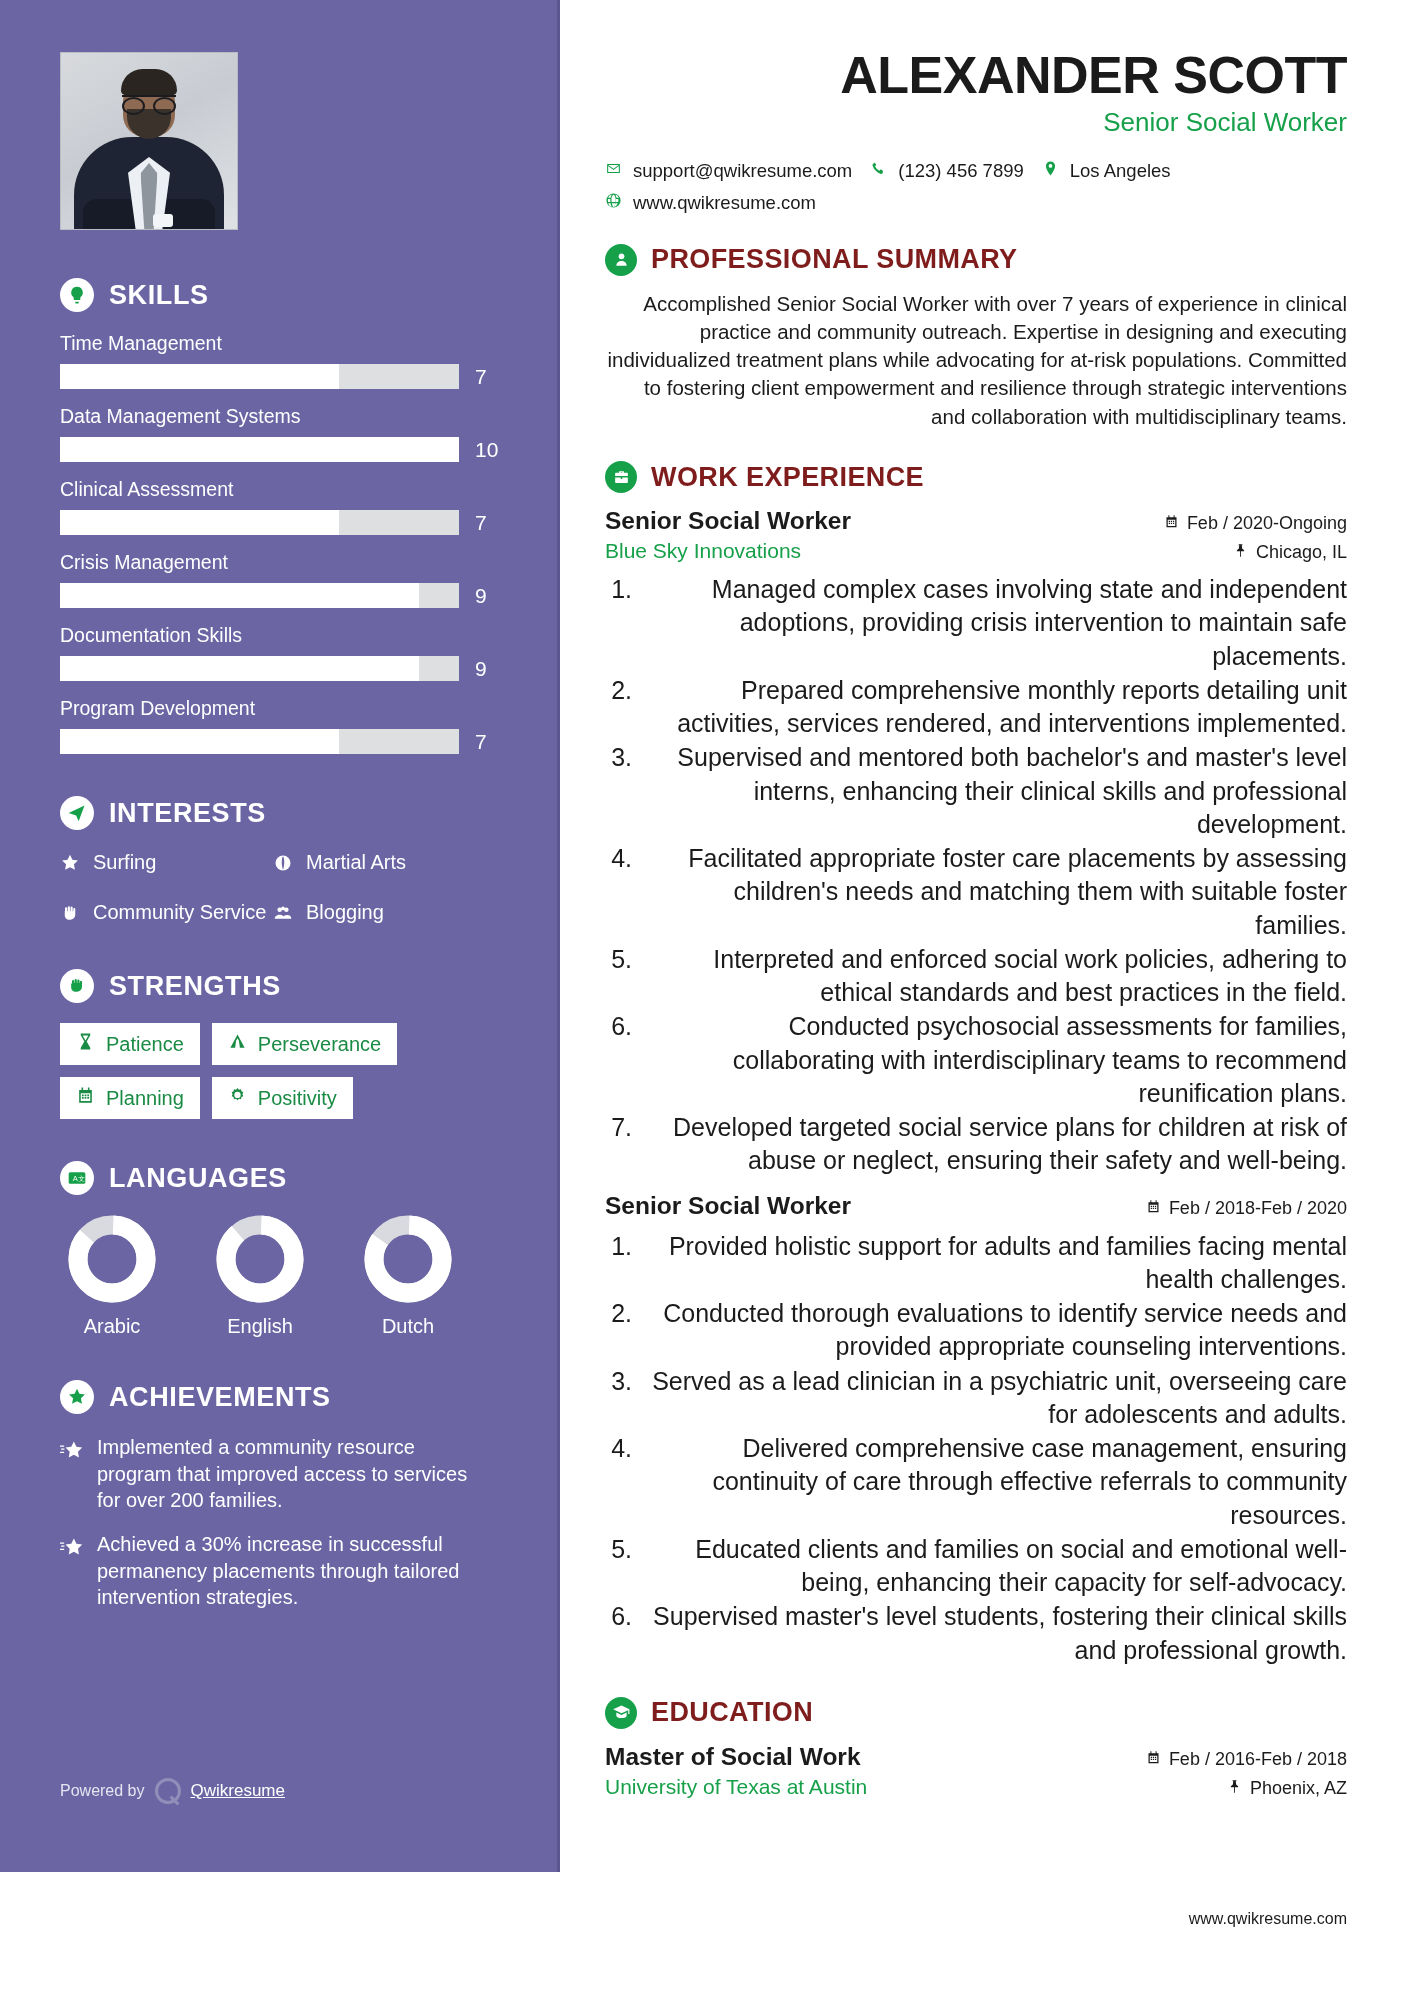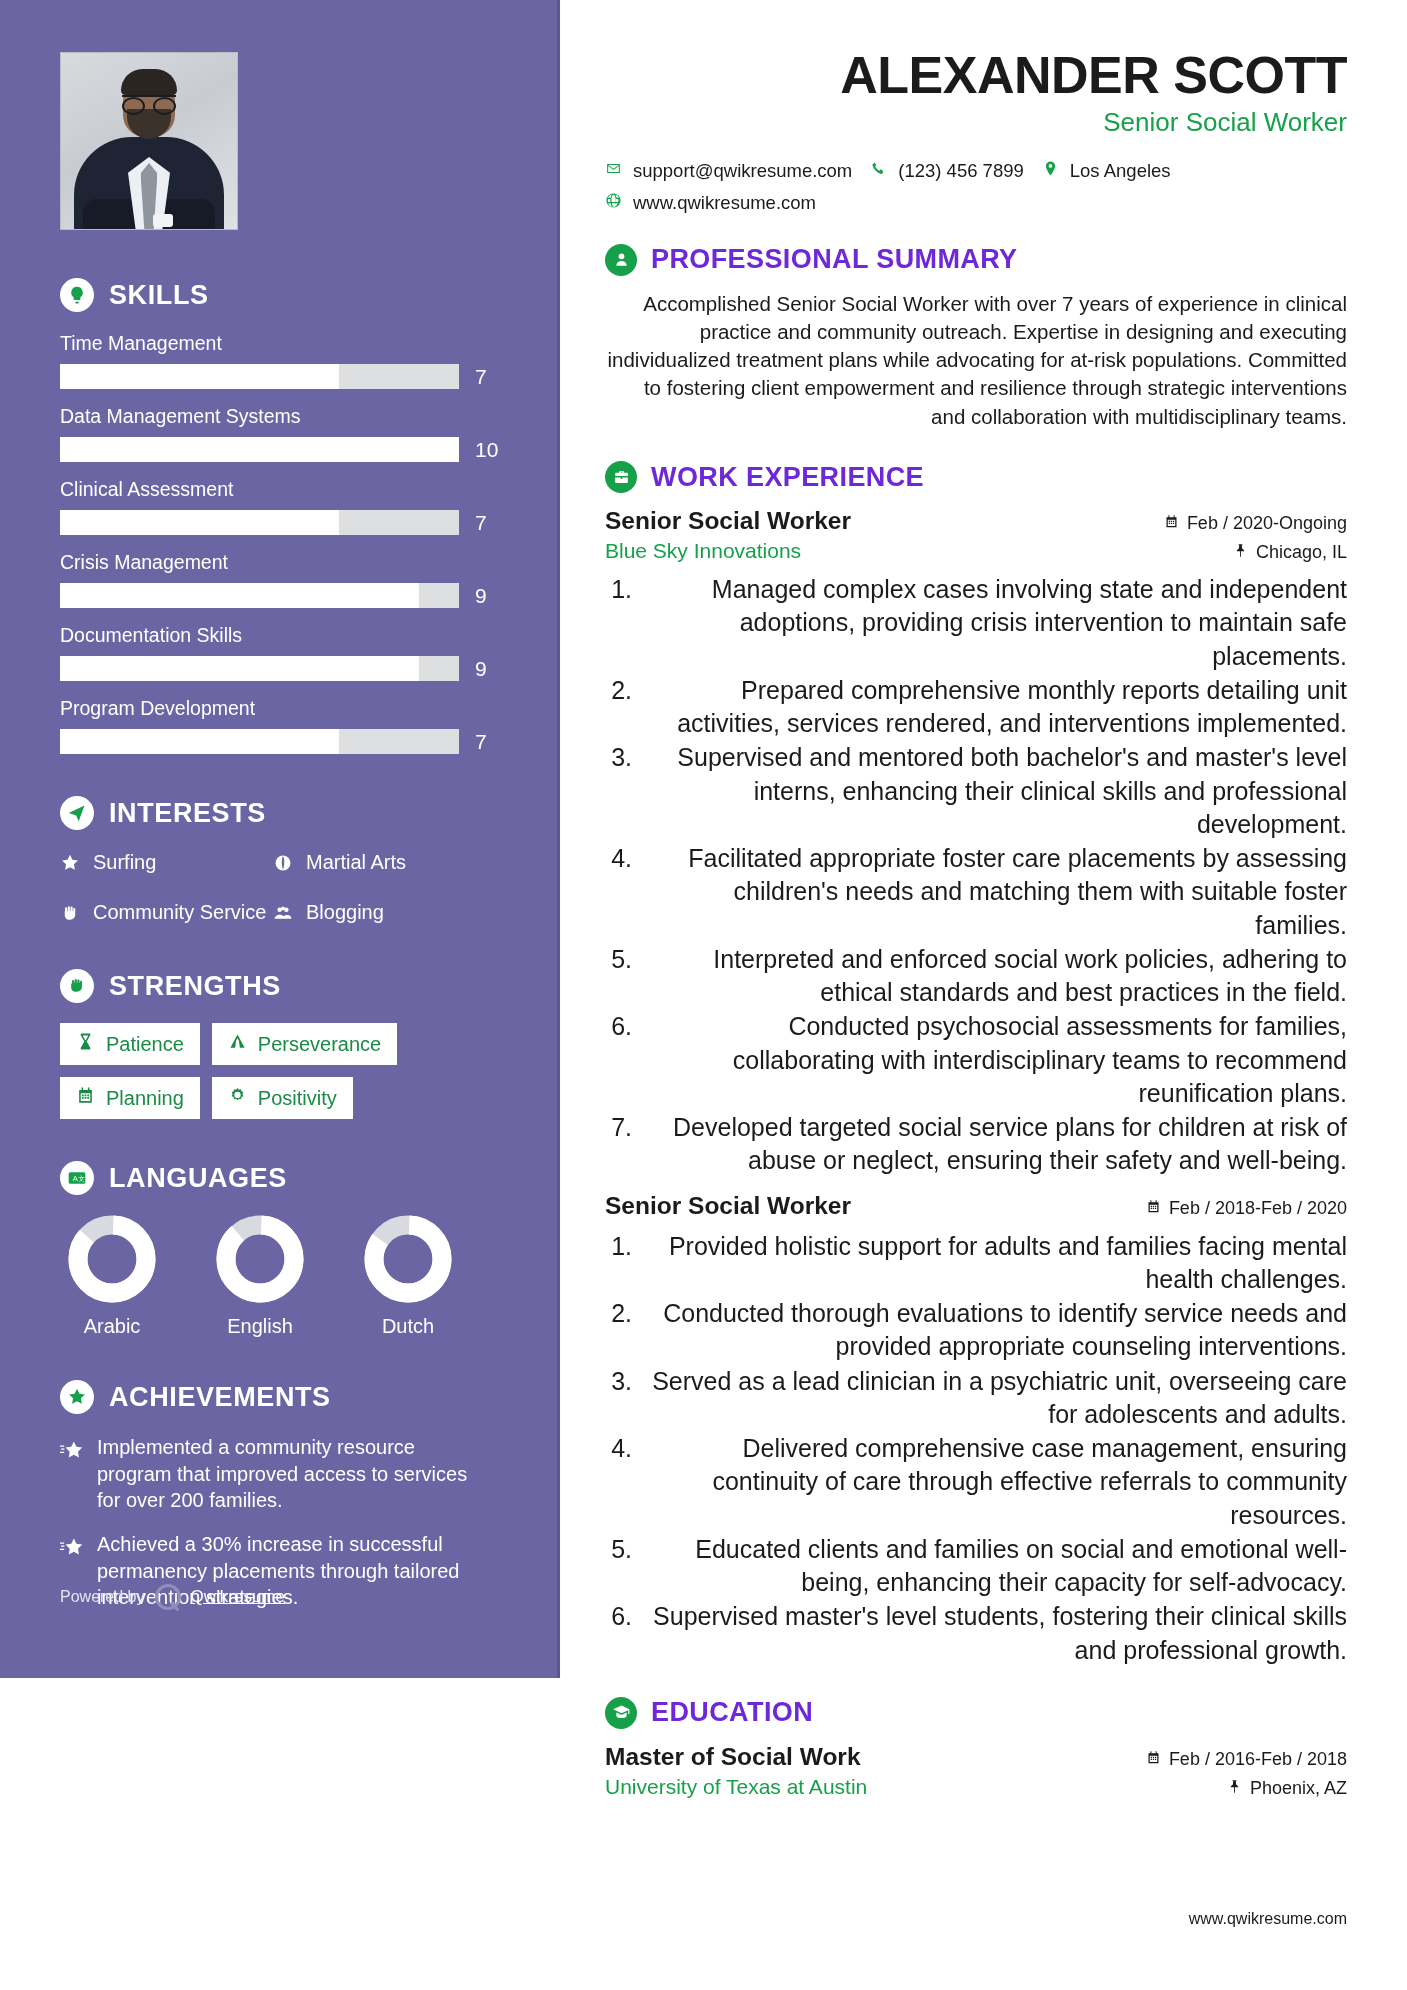--- a/index.html
+++ b/index.html
@@ -5,21 +5,21 @@
   * { box-sizing: border-box; margin: 0; padding: 0; }
   html, body {
     width: 1407px; height: 1990px;
     font-family: "Liberation Sans", sans-serif;
     background: #ffffff;
   }
   .page { position: relative; width: 1407px; height: 1990px; display: flex; overflow: hidden; }
 
   
   .sidebar {
-    width: 560px; min-width: 560px; height: 1678px;
+    width: 560px; min-width: 560px; height: 1872px;
     background: #6b65a4;
     position: relative;
     padding: 52px 52px 0 60px;
     border-right: 3px solid #5c5691;
   }
   .photo {
     width: 178px; height: 178px;
     background: linear-gradient(150deg,#d8dadd 0%,#c8ccd2 45%,#dfe1e4 100%);
     border: 1px solid #b9bcc2;
     position: relative; overflow: hidden;
@@ -150,21 +150,21 @@
   .contact { display: flex; align-items: center; gap: 11px; font-size: 18.5px; color: #1b1b1b; }
   .contact svg { width: 17px; height: 17px; fill: #17a04a; flex: 0 0 17px; }
 
   .msec { margin-top: 30px; }
   .msec-head { display: flex; align-items: center; gap: 14px; margin-bottom: 14px; }
   .msec-badge {
     width: 32px; height: 32px; border-radius: 50%; background: #17a04a;
     display: flex; align-items: center; justify-content: center; flex: 0 0 32px;
   }
   .msec-badge svg { width: 19px; height: 19px; fill: #ffffff; }
-  .msec-title { font-size: 27px; font-weight: 700; color: #6d28d9; letter-spacing: 0.4px; }
+  .msec-title { font-size: 27px; font-weight: 700; color: #7f1d1d; letter-spacing: 0.4px; }
 
   .summary { font-size: 20.5px; line-height: 1.38; color: #1b1b1b; }
 
   .job { margin-top: 14px; }
   .job-top { display: flex; justify-content: space-between; align-items: baseline; }
   .job-title { font-size: 24.5px; font-weight: 700; color: #1b1b1b; }
   .job-meta { display: flex; align-items: center; gap: 8px; font-size: 18px; color: #1b1b1b; }
   .job-meta svg { width: 15px; height: 15px; fill: #1b1b1b; flex: 0 0 15px; }
   .job-mid { display: flex; justify-content: space-between; align-items: baseline; margin-top: 4px; }
   .job-company { font-size: 21px; color: #17a04a; }

